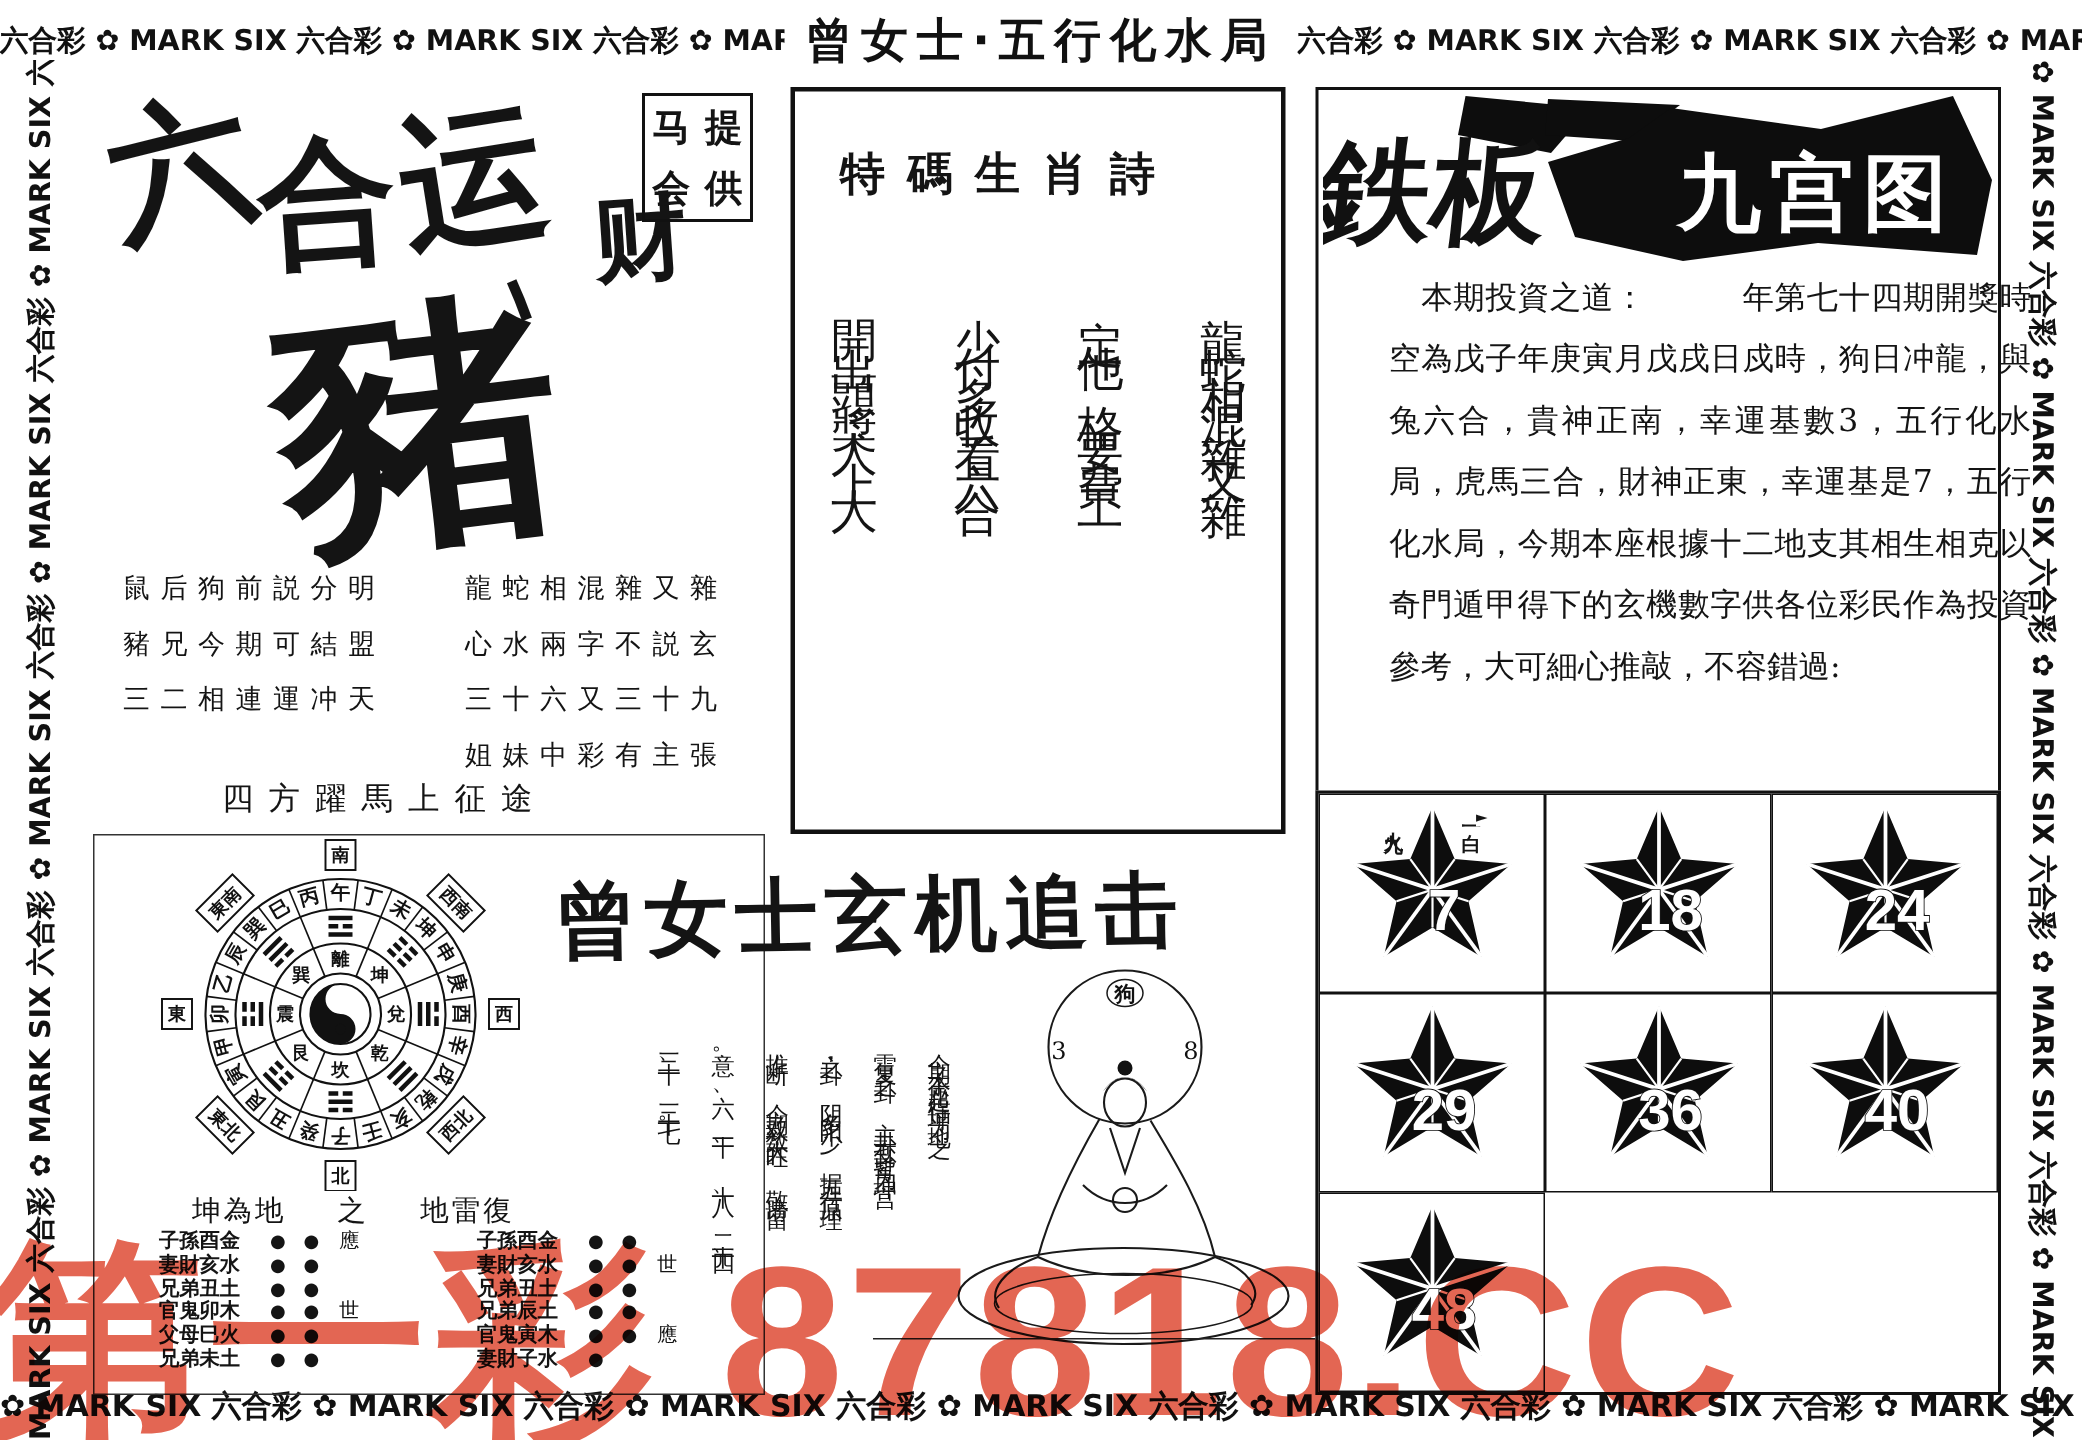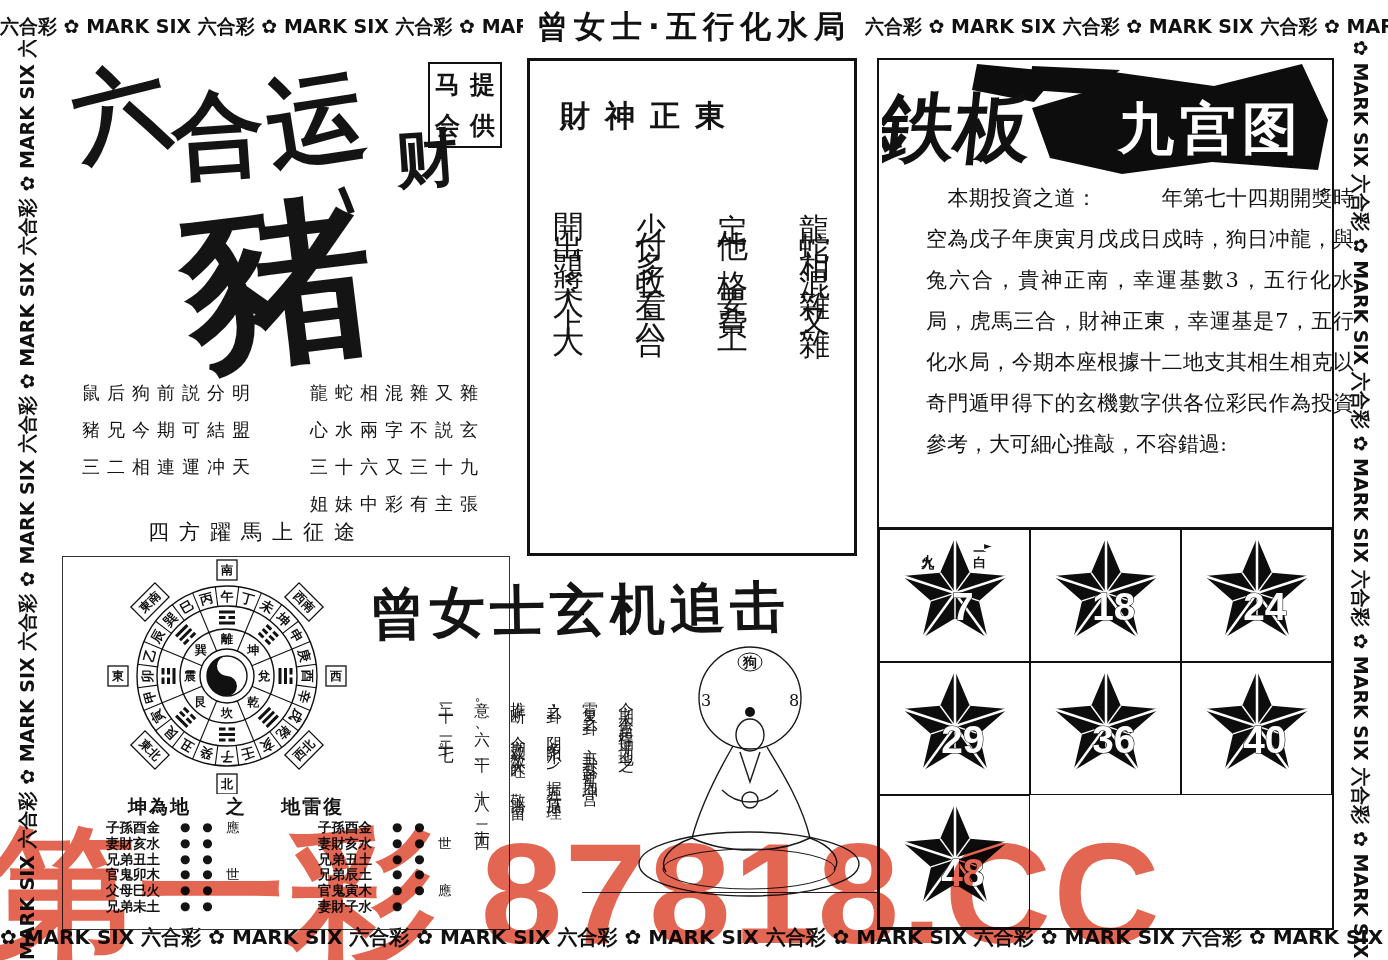--- a/index.html
+++ b/index.html
@@ -27,21 +27,21 @@
   .brushmark{left:318px;top:168px;font-size:60px;font-weight:bold;transform:rotate(14deg)}
   .provider{left:428px;top:62px;width:74px;height:86px;border:2.5px solid #111;
             display:grid;grid-template-columns:1fr 1fr;direction:rtl;font-size:25px;font-weight:bold}
   .provider span{display:flex;align-items:center;justify-content:center}
   .bigzodiac{left:192px;top:198px;font-size:172px;font-weight:bold;line-height:1;
              transform:rotate(-7deg) scaleX(1.12)}
   .poem{top:374px;font-size:18px;letter-spacing:7px;line-height:37px;white-space:nowrap}
   .poem-a{left:82px}.poem-b{left:310px}
   .poem-foot{left:148px;top:518px;font-size:21px;letter-spacing:10px}
   .bagua-box{left:62px;top:556px;width:448px;height:374px;border:1.5px solid #333}
-  .hex-title{left:128px;top:794px;font-size:19px;font-weight:bold;letter-spacing:2px}
+  .hex-title{left:128px;top:794px;font-size:19px;font-weight:normal;letter-spacing:2px}
   .hex-title .mid{margin:0 26px}
   .hexcol{top:820px;font-size:13.5px;line-height:15.8px}
   .hexcol-l{left:106px}.hexcol-r{left:318px}
   .hexrow{display:flex;align-items:flex-end;height:15.8px}
   .hexrow .hl{width:74px;font-weight:bold}
   .hexrow .hd{width:46px;font-size:12px;letter-spacing:4px}
   .hexrow .hm{width:30px}
   
   .sx-box{left:527px;top:58px;width:330px;height:498px;border:3px solid #111}
   .sx-title{left:560px;top:96px;font-size:30px;font-weight:bold;letter-spacing:15px;white-space:nowrap}
@@ -353,21 +353,21 @@
         <span class="hm">應</span>
       </div>
       <div class="hexrow">
         <span class="hl">妻財子水</span>
         <span class="hd">●</span>
         <span class="hm"></span>
       </div>
     </div>
 
   <div class="abs sx-box"></div>
-  <div class="abs sx-title">財神正東</div>
+  <div class="abs sx-title">特碼生肖詩</div>
   <div class="abs sx-cols" id="sx-cols">
       <span class="vcol">龍蛇相混雜又雜</span>
       <span class="vcol">定他一格要費工</span>
       <span class="vcol">少付多收看六合</span>
       <span class="vcol">開出頭獎人上人</span>
     </div>
 
   <div class="abs chase-title">曾女士玄机追击</div>
   <div class="abs chase-cols" id="chase-cols">
       <span class="vcol">今期本座起得坤为地之</span>

